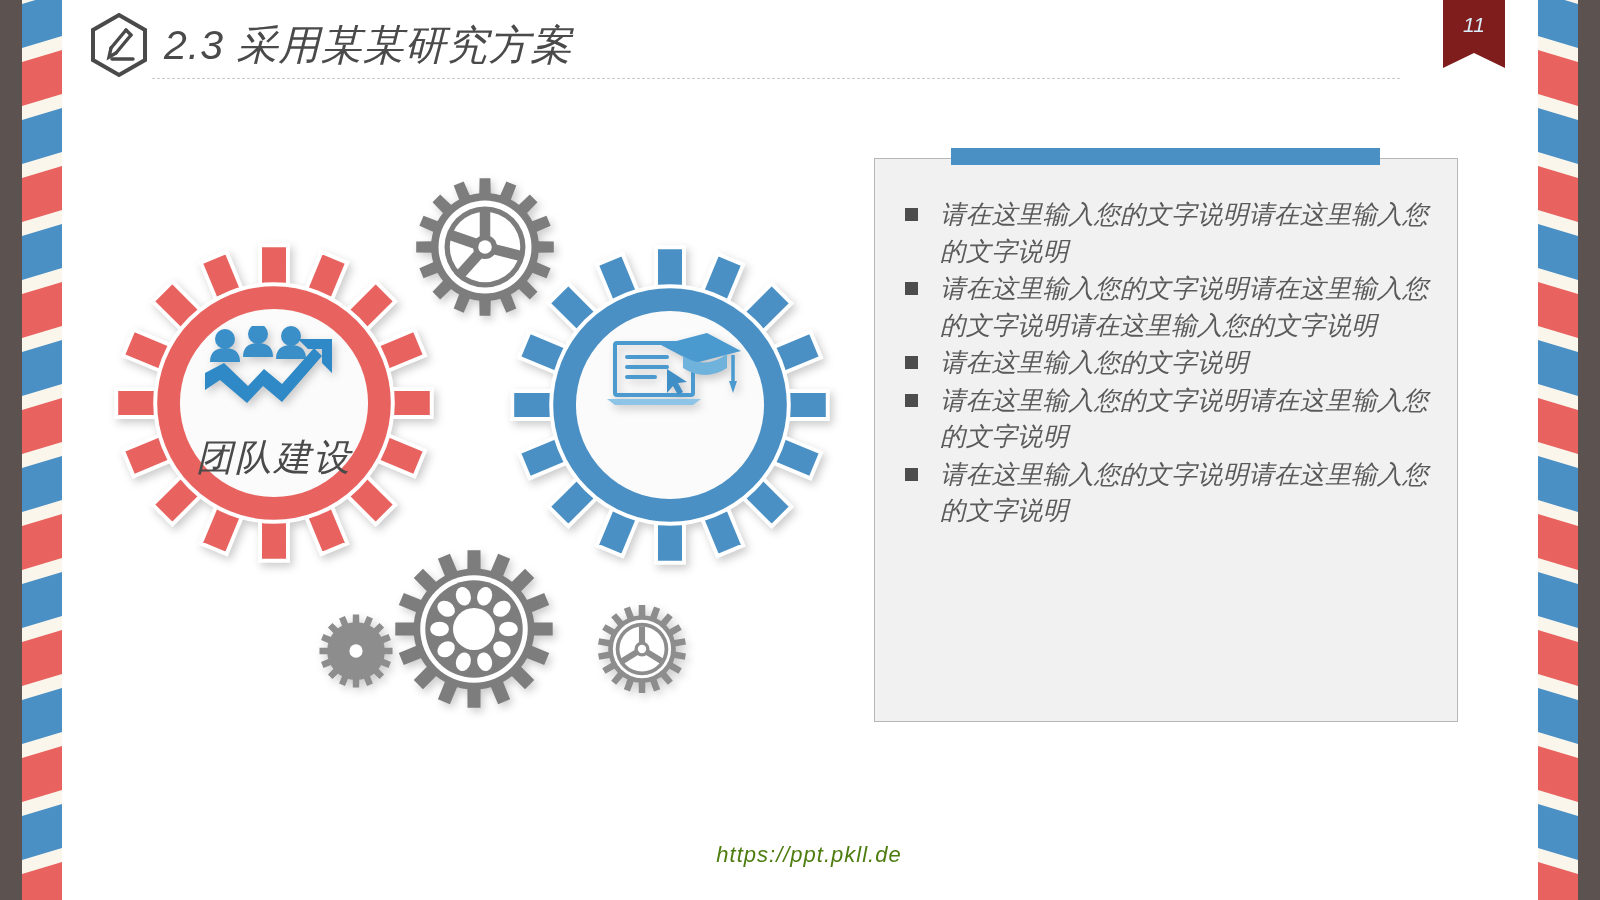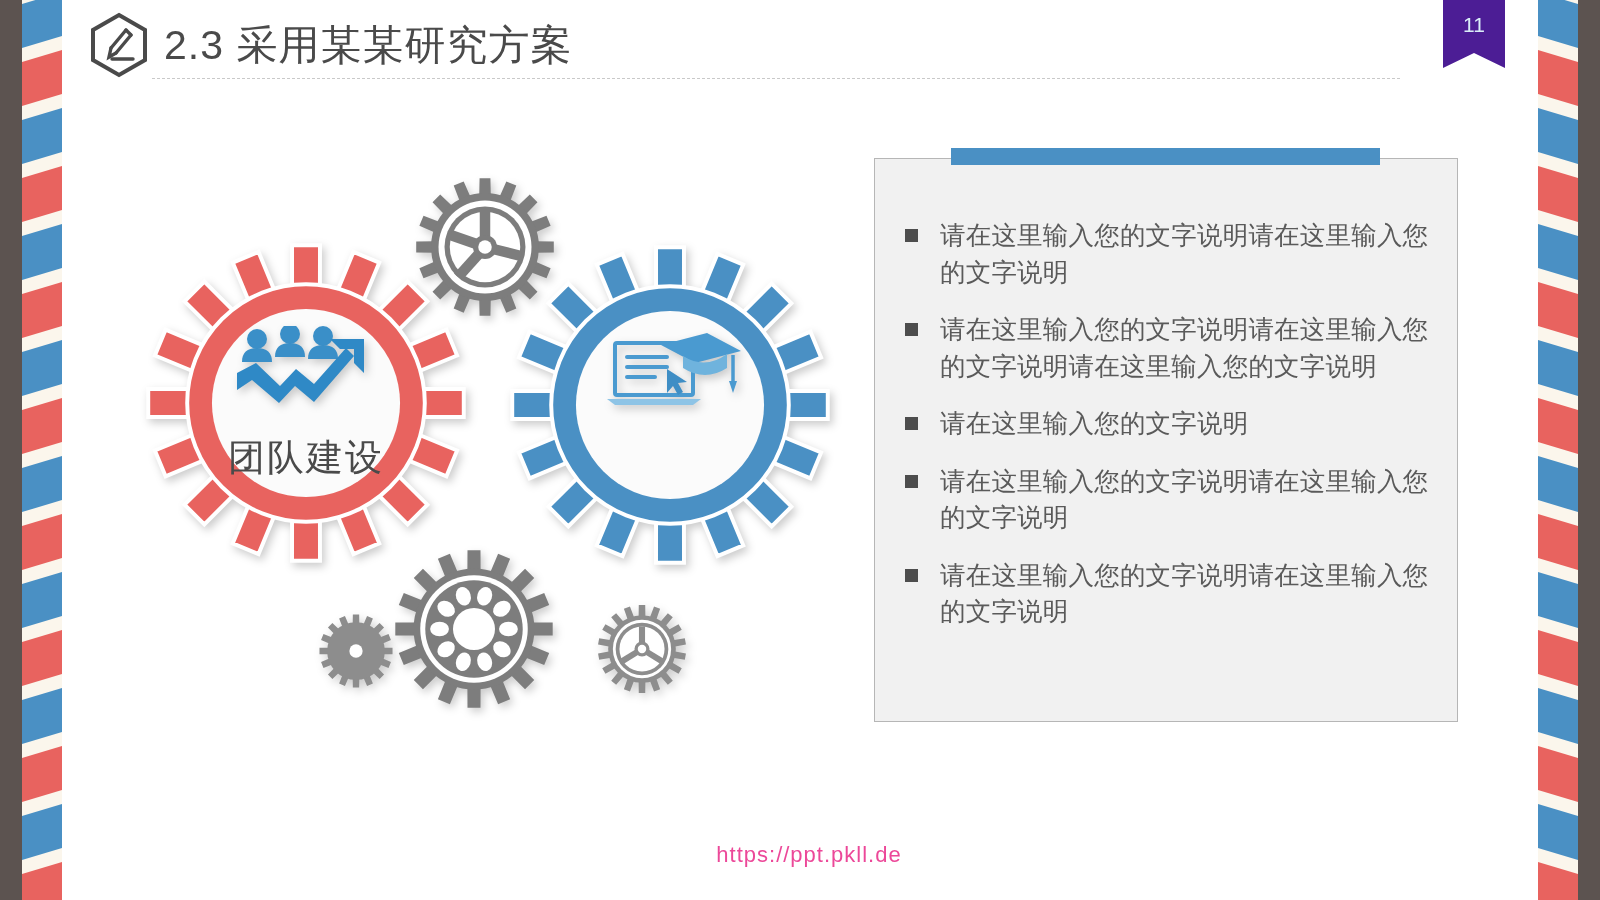--- a/index.html
+++ b/index.html
@@ -1,19 +1,19 @@
 <!DOCTYPE html>
 <html><head>
 <meta charset="utf-8">
 <style>
   * { margin:0; padding:0; box-sizing:border-box; }
   html,body { width:1600px; height:900px; overflow:hidden; background:#ffffff; }
   body { font-family:"Liberation Sans","DejaVu Sans",sans-serif; }
 
-  .slide { position:relative; width:1600px; height:900px; background:#ffffff; overflow:hidden; }
+  .slide { position:relative; width:1600px; height:900px; background:#ffffff; overflow:hidden;font-style:italic; }
 
   
   .edge-dark { position:absolute; top:0; height:900px; width:22px; background:#5c5350; }
   .edge-dark.left  { left:0; }
   .edge-dark.right { right:0; }
 
   .stripe-band { position:absolute; top:0; height:900px; width:40px; background:#fbf6ec; overflow:hidden; }
   .stripe-band.left  { left:22px; }
   .stripe-band.right { right:22px; }
 
@@ -27,58 +27,58 @@
 
   
   .header { position:absolute; left:88px; top:12px; display:flex; align-items:center; }
   .hex-icon { width:62px; height:66px; flex:0 0 auto; }
   .title-text { font-size:41px; color:#4a4a4a; letter-spacing:1px; margin-left:14px;
                 white-space:nowrap; font-weight:400; }
   .title-rule { position:absolute; left:152px; top:78px; width:1248px; height:0;
                 border-top:1px dashed #c9c9c9; }
 
   
-  .ribbon { position:absolute; right:95px; top:0; width:62px; height:68px; background:#4c1d95;
+  .ribbon { position:absolute; right:95px; top:0; width:62px; height:68px; background:#7f1d1d;
             clip-path:polygon(0 0,100% 0,100% 100%,50% 78%,0 100%); display:flex;
             justify-content:center; }
   .ribbon span { font-size:21px; color:#d9edf8; margin-top:13px; }
 
   
   .gears { position:absolute; left:105px; top:150px; width:790px; height:570px; }
   .gear-wrap { position:absolute; }
   .gear-wrap svg { display:block; filter:drop-shadow(3px 4px 4px rgba(0,0,0,0.20)); }
 
-  .g-main-red  { left:36px;  top:88px;  }
+  .g-main-red  { left:4px;  top:88px;  }
   .g-main-blue { left:400px; top:90px;  }
   .g-top-gray  { left:305px; top:22px;  }
   .g-bot-gray  { left:285px; top:395px; }
   .g-sm-gray   { left:212px; top:462px; }
   .g-sm2-gray  { left:490px; top:452px; }
 
   .gear-label { position:absolute; width:100%; text-align:center; font-size:37px;
                 color:#4a4a4a; letter-spacing:2px; }
 
   .g-icon { position:absolute; }
 
   
   .panel { position:absolute; left:874px; top:158px; width:584px; height:564px;
            background:#f1f1f1; border:1px solid #b6b6b6; }
   .panel-accent { position:absolute; left:951px; top:148px; width:429px; height:17px;
                   background:#4a90c4; }
 
   .bullets { position:absolute; left:905px; top:196px; width:540px; }
-  .bullet { display:flex; align-items:flex-start; margin-bottom:1px;margin-top:21px; }
+  .bullet { display:flex; align-items:flex-start; margin-bottom:1px; }
   .bullet-mark { flex:0 0 auto; width:13px; height:13px; background:#4d4d4d;
                  margin:12px 22px 0 0; }
   .bullet-text { flex:1; font-size:25.5px; line-height:36.5px; color:#5a5a5a;
                  letter-spacing:0.2px; }
 
   
   .watermark { position:absolute; left:18px; right:0; top:842px; text-align:center;
-               font-size:22px; color:#ec4899; letter-spacing:1px; }
+               font-size:22px; color:#4d7c0f; letter-spacing:1px; }
 </style>
 </head>
 <body>
 
 <div class="slide">
 
   <div class="edge-dark left"></div>
   <div class="edge-dark right"></div>
   <div class="stripe-band left" id="stripeLeft">
       <div class="stripe blue" style="top: -2px;"></div>

